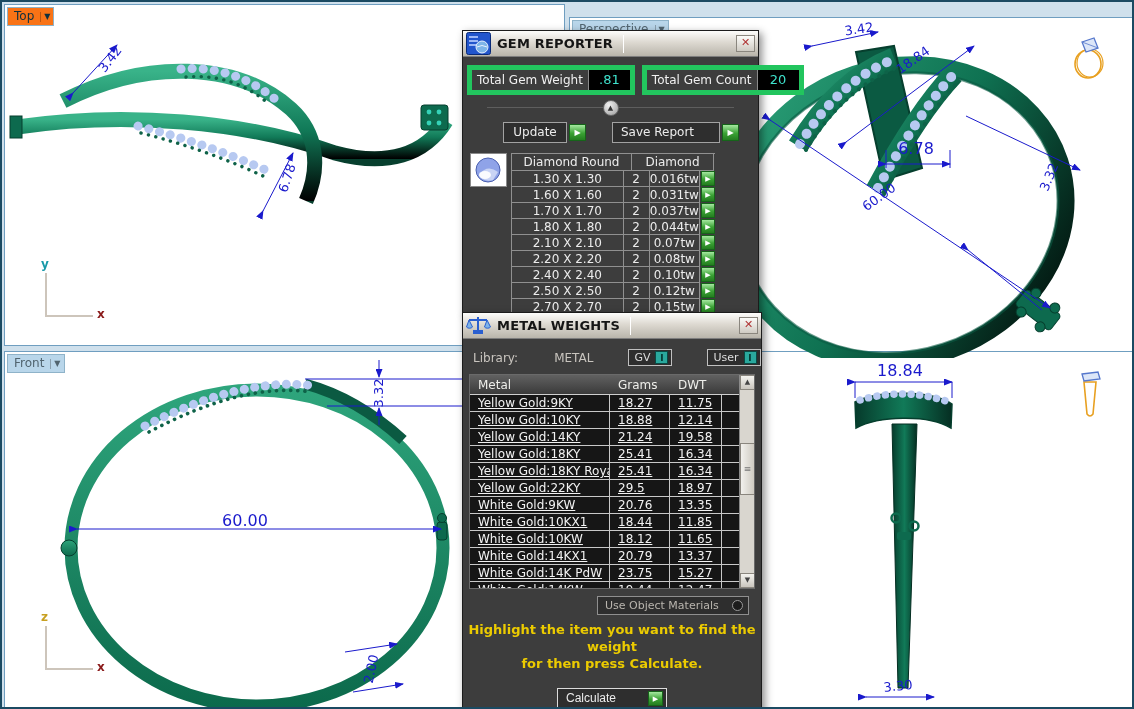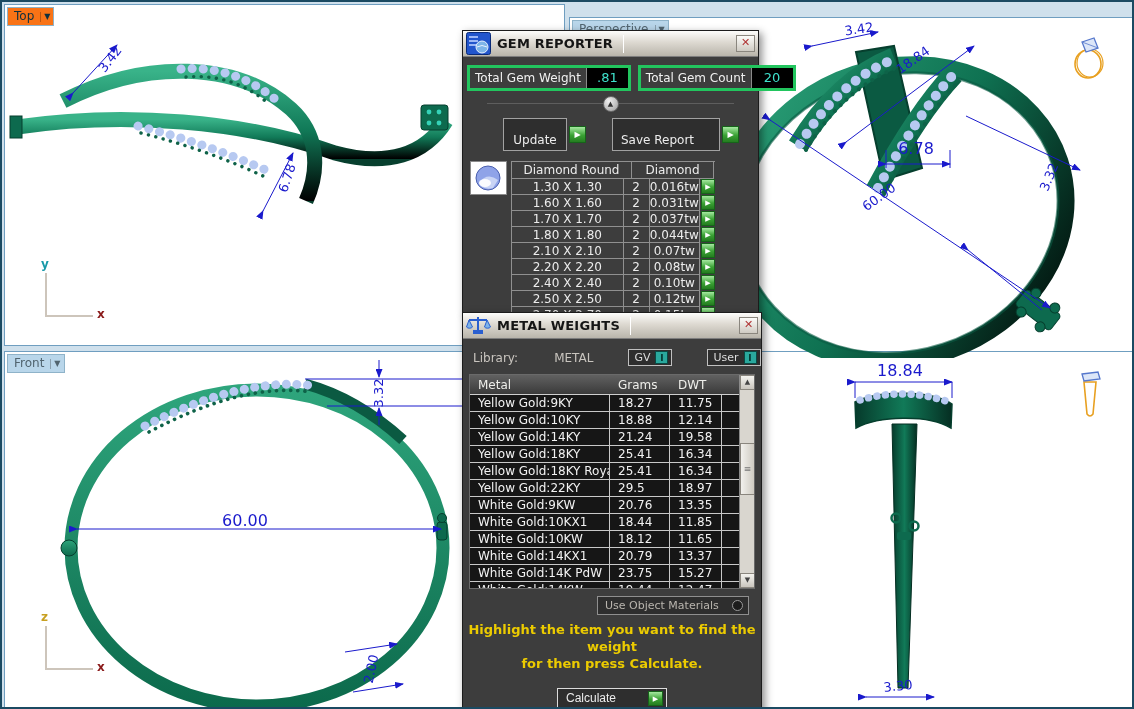--- a/index.html
+++ b/index.html
@@ -37,28 +37,28 @@
   #dlg-metal { left: 460px; top: 310px; width: 300px; height: 412px; }
 
   .titlebar { height: 26px; background: linear-gradient(#fdfdfb, #ddd9d1 45%, #b9b5ab); display: flex; align-items: center; padding: 0 3px; border-bottom: 1px solid #7d7d7d; }
   .titlebar .title { font-size: 13px; font-weight: bold; color: #151515; margin-left: 6px; letter-spacing: .2px; }
   .titlebar .t-sep { width: 1px; height: 18px; background: #949494; border-right: 1px solid #fff; margin-left: 10px; }
   .t-icon { width: 25px; height: 23px; }
   .close-btn { margin-left: auto; width: 19px; height: 17px; background: linear-gradient(#fbfbf8,#cfcbc3); border: 1px solid #8a867e; color: #b03434; font-size: 11px; line-height: 14px; text-align: center; font-weight: bold; cursor: default; }
 
   
   .totals-row { display: flex; gap: 7px; margin: 8px 4px 0 4px; }
-  .total-box { display: flex; border: 3px solid #22c55e; flex: 1; }
+  .total-box { display: flex; border: 5px solid #22c55e; flex: 1; }
   .total-box .lab { color: #f0f0f0; font-size: 12px; padding: 3px 5px; white-space: nowrap; }
   .total-box .val { background: #000; color: #3fe2cd; font-size: 13px; min-width: 42px; text-align: center; padding: 2px 4px; border-left: 1px solid #8a8a8a; flex: 1; }
   .expander { position: relative; height: 16px; margin: 5px 24px 0 24px; }
   .expander .line { position: absolute; left: 0; right: 0; top: 7px; height: 1px; background: #1f1f1f; border-bottom: 1px solid #5e5e5e; }
   .expander .knob { position: absolute; left: 50%; top: 0; transform: translateX(-50%); width: 16px; height: 16px; border-radius: 50%; background: radial-gradient(circle at 35% 30%, #f2f2f2, #9a9a9a); border: 1px solid #6a6a6a; color: #333; font-size: 7px; text-align: center; line-height: 15px; }
   .btn-row { display: flex; margin: 6px 0 0 40px; align-items: center; }
-  .dlg-btn { background: #2e2e2e; border: 1px solid #a2a2a2; color: #ececec; font-size: 12px; padding: 14px 8px 3px 8px; font-family: "DejaVu Sans", sans-serif; }
+  .dlg-btn { background: #2e2e2e; border: 1px solid #a2a2a2; color: #ececec; font-size: 12px; padding: 2px 8px 3px 8px; font-family: "DejaVu Sans", sans-serif; }
   .go-btn { width: 17px; height: 17px; background: linear-gradient(#a5e8a0, #3aa234 55%, #247d20); border: 1px solid #16641a; color: #fff; font-size: 8px; line-height: 15px; text-align: center; margin-left: 2px; padding: 0; }
   .upd { width: 64px; } .sav { width: 108px; margin-left: 26px; text-align: left; }
 
   .gem-table { position: relative; margin: 10px 4px 0 7px; font-size: 12px; color: #ececec; }
   .gem-icon-box { position: absolute; left: 0; top: 0; width: 37px; height: 34px; background: #fff; border: 1px solid #8a8a8a; }
   .gr-grid { margin-left: 41px; border-top: 1px solid #909090; border-left: 1px solid #909090; width: 204px; }
   .gr-row { display: flex; height: 16px; }
   .gr-row.head { height: 17px; }
   .gr-c { border-right: 1px solid #909090; border-bottom: 1px solid #909090; display: flex; align-items: center; justify-content: center; height: 100%; }
   .c-size { width: 120px; } .c-cnt { width: 28px; } .c-wt { width: 54px; } .c-dia { width: 82px; }
@@ -67,21 +67,21 @@
   
   .lib-row { display: flex; align-items: center; margin: 10px 10px 0 10px; gap: 28px; }
   .lib-lab { color: #c9c5bf; font-size: 12px; }
   .lib-val { color: #c9c5bf; font-size: 12px; margin-left: 8px; }
   .mini-btn { display: flex; align-items: center; background: #2e2e2e; border: 1px solid #c0c0c0; color: #dcdcdc; font-size: 11px; padding: 1px 3px 1px 5px; margin-left: 7px; }
   .mini-btn:first-of-type { margin-left: auto; }
   .ind { background: #2aa89d; color: #04332e; width: 13px; height: 13px; font-size: 9px; font-weight: bold; text-align: center; line-height: 13px; margin-left: 5px; border: 1px solid #0a4a44; }
 
   .metal-table { position: relative; margin: 8px 6px 0 6px; height: 215px; background: #141414; border: 1px solid #6a6a6a; overflow: hidden; }
   .mt-head { display: flex; height: 20px; background: linear-gradient(#616161, #3a3a3a); color: #eeeeea; font-size: 12px; border-bottom: 1px solid #cfcfcf; }
-  .mt-row { display: flex; height: 17px; background: #161616; color: #f2f2f2; font-size: 12px; border-bottom: 1px solid #c9c9c9; }
+  .mt-row { display: flex; height: 17px; background: #161616; color: #f2f2f2; font-size: 12px; border-bottom: 1px solid #c9c9c9; text-decoration: underline; }
   .mt-c { display: flex; align-items: center; padding-left: 8px; height: 100%; border-right: 1px solid #c9c9c9; overflow: hidden; white-space: nowrap; }
   .m-name { width: 140px; } .m-grams { width: 60px; } .m-dwt { width: 52px; } .m-fill { width: 20px; border-right: none; }
   .mt-head .mt-c { border-right: none; }
   .scrollbar { position: absolute; right: 0; top: 0; bottom: 0; width: 15px; background: #d9d6cf; border-left: 1px solid #8a8a8a; }
   .sb-btn { position: absolute; left: 0; width: 15px; height: 15px; background: linear-gradient(#f4f3ef,#cac6be); border: 1px solid #8a867e; color: #444; font-size: 7px; text-align: center; line-height: 13px; }
   .sb-up { top: 0; } .sb-dn { bottom: 0; }
   .sb-thumb { position: absolute; left: 0; top: 68px; width: 15px; height: 52px; background: linear-gradient(90deg,#f2f1ed,#cfcbc2); border: 1px solid #8a867e; color: #777; font-size: 9px; text-align: center; line-height: 50px; }
 
   .uom-row { display: flex; justify-content: flex-end; margin: 7px 12px 0 0; }
   .uom { display: flex; align-items: center; width: 152px; background: #2e2e2e; border: 1px solid #8f8f8f; color: #b9b5ae; font-size: 11px; padding: 2px 5px 2px 7px; }

